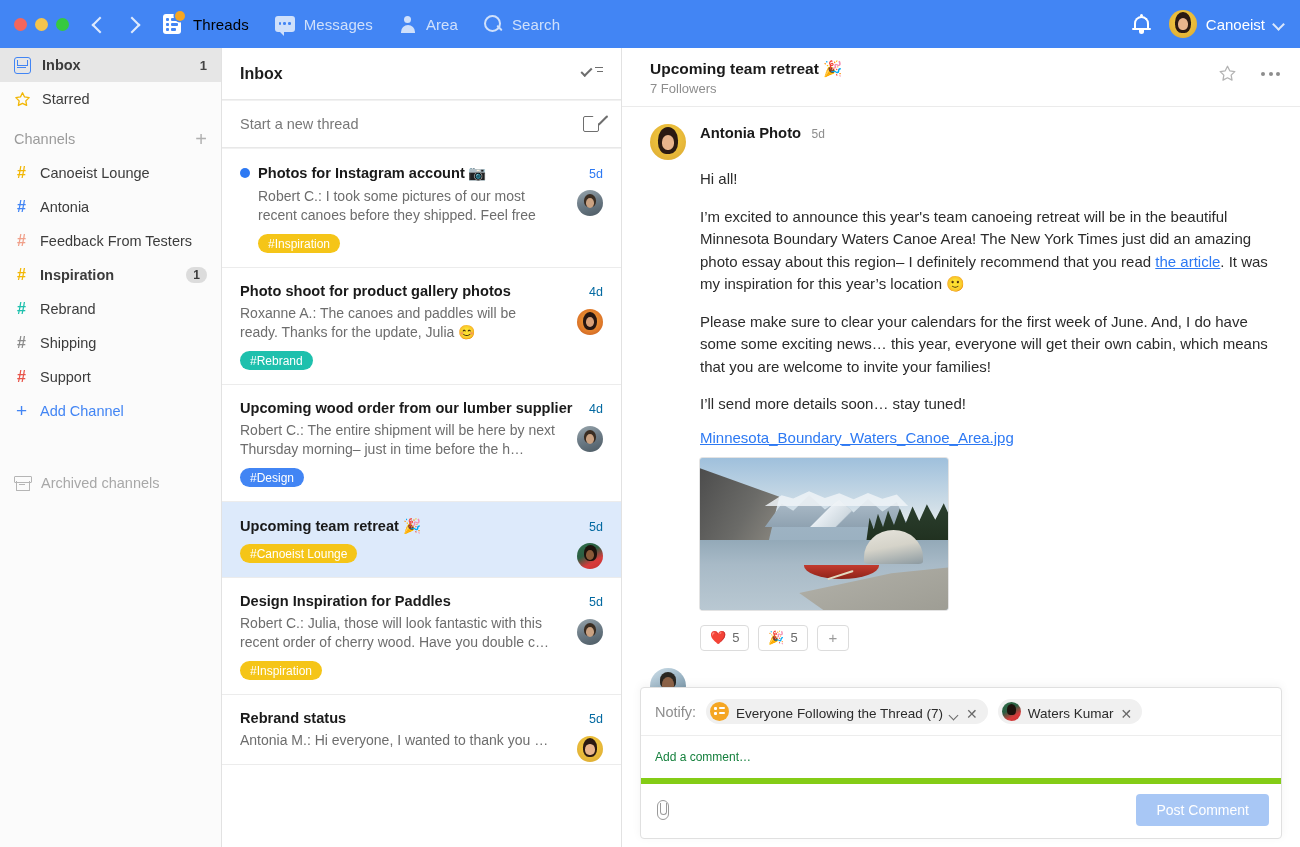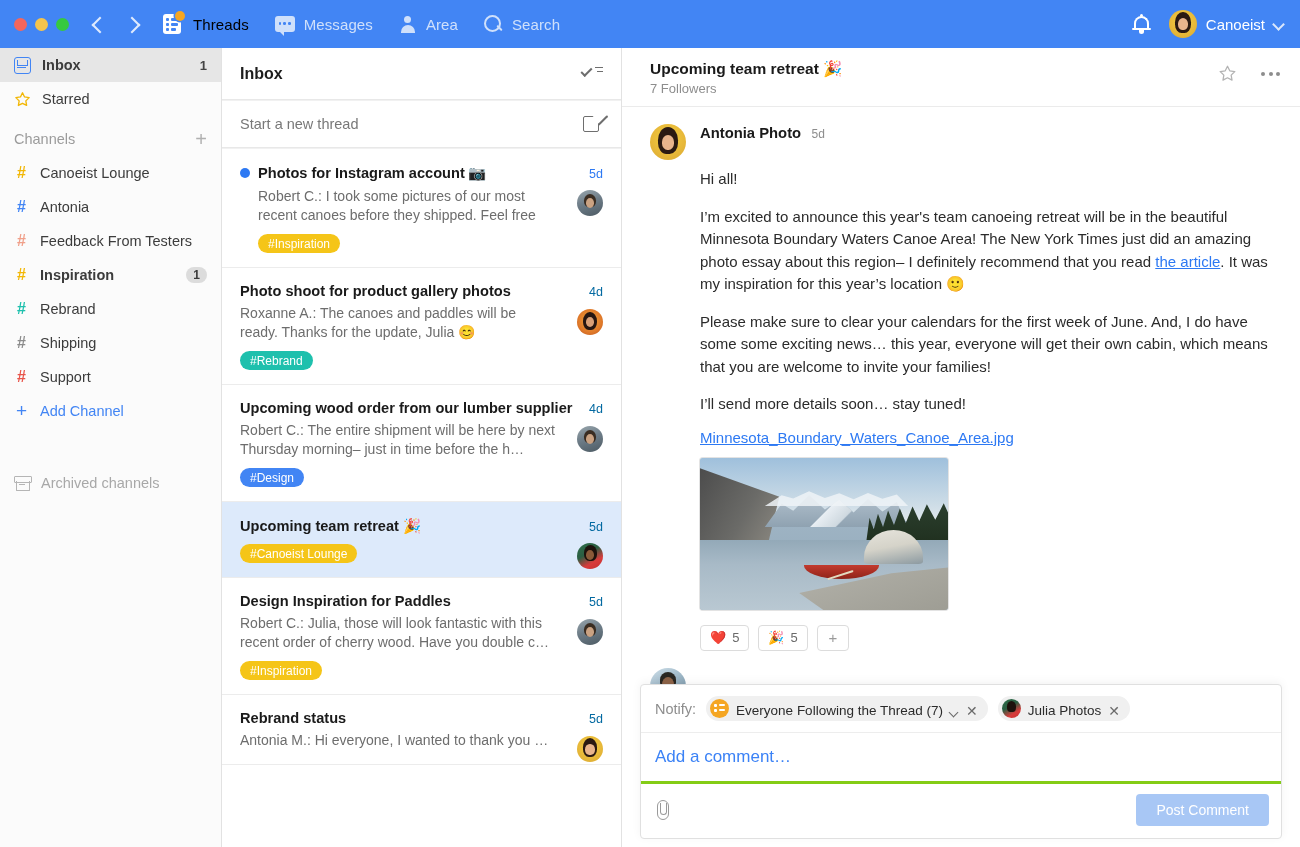--- a/index.html
+++ b/index.html
@@ -425,22 +425,22 @@
     content:''; position:absolute; left:26%; top:10%; width:48%; height:56%;
     background:#1d120c; border-radius:50% 50% 40% 40%;
   }
   .chip .cdn { width:9px; height:9px; position:relative; }
   .chip .cdn::before {
     content:''; position:absolute; left:0; top:0; width:6px; height:6px;
     border-right:1.5px solid #6a6a6a; border-bottom:1.5px solid #6a6a6a; transform: rotate(45deg);
   }
   .chip .cx { font-size: 14px; color:#6a6a6a; line-height:1; cursor:pointer; }
   .c-input {
-    padding: 14px 14px; font-size: 17px; color: #3b82f6;
-    border-bottom: 3px solid #84cc16; min-height: 48px;
+    padding: 14px 14px; font-size: 12px; color: #15803d;
+    border-bottom: 6px solid #84cc16; min-height: 48px;
   }
   .c-foot { display: flex; align-items: center; padding: 10px 12px 12px 14px; }
   .ico-clip { width:16px; height:22px; position:relative; }
   .ico-clip::before {
     content:''; position:absolute; left:2px; top:1px; width:10px; height:18px;
     border: 1.6px solid #9a9a9a; border-radius: 6px;
   }
   .ico-clip::after {
     content:''; position:absolute; left:5.3px; top:4px; width:5px; height:11px;
     border: 1.6px solid #9a9a9a; border-top: none; border-radius: 0 0 4px 4px;
@@ -741,21 +741,21 @@
         <div class="c-notify">
           <span class="lbl">Notify:</span>
           <span class="chip">
             <span class="cav group"></span>
             <span>Everyone Following the Thread (7)</span>
             <span class="cdn"></span>
             <span class="cx">✕</span>
           </span>
           <span class="chip">
             <span class="cav julia"></span>
-            <span>Julia Photos</span>
+            <span>Waters Kumar</span>
             <span class="cx">✕</span>
           </span>
         </div>
         <div class="c-input">Add a comment…</div>
         <div class="c-foot">
           <span class="ico-clip"></span>
           <span class="sp"></span>
           <button class="btn-post">Post Comment</button>
         </div>
       </div>

